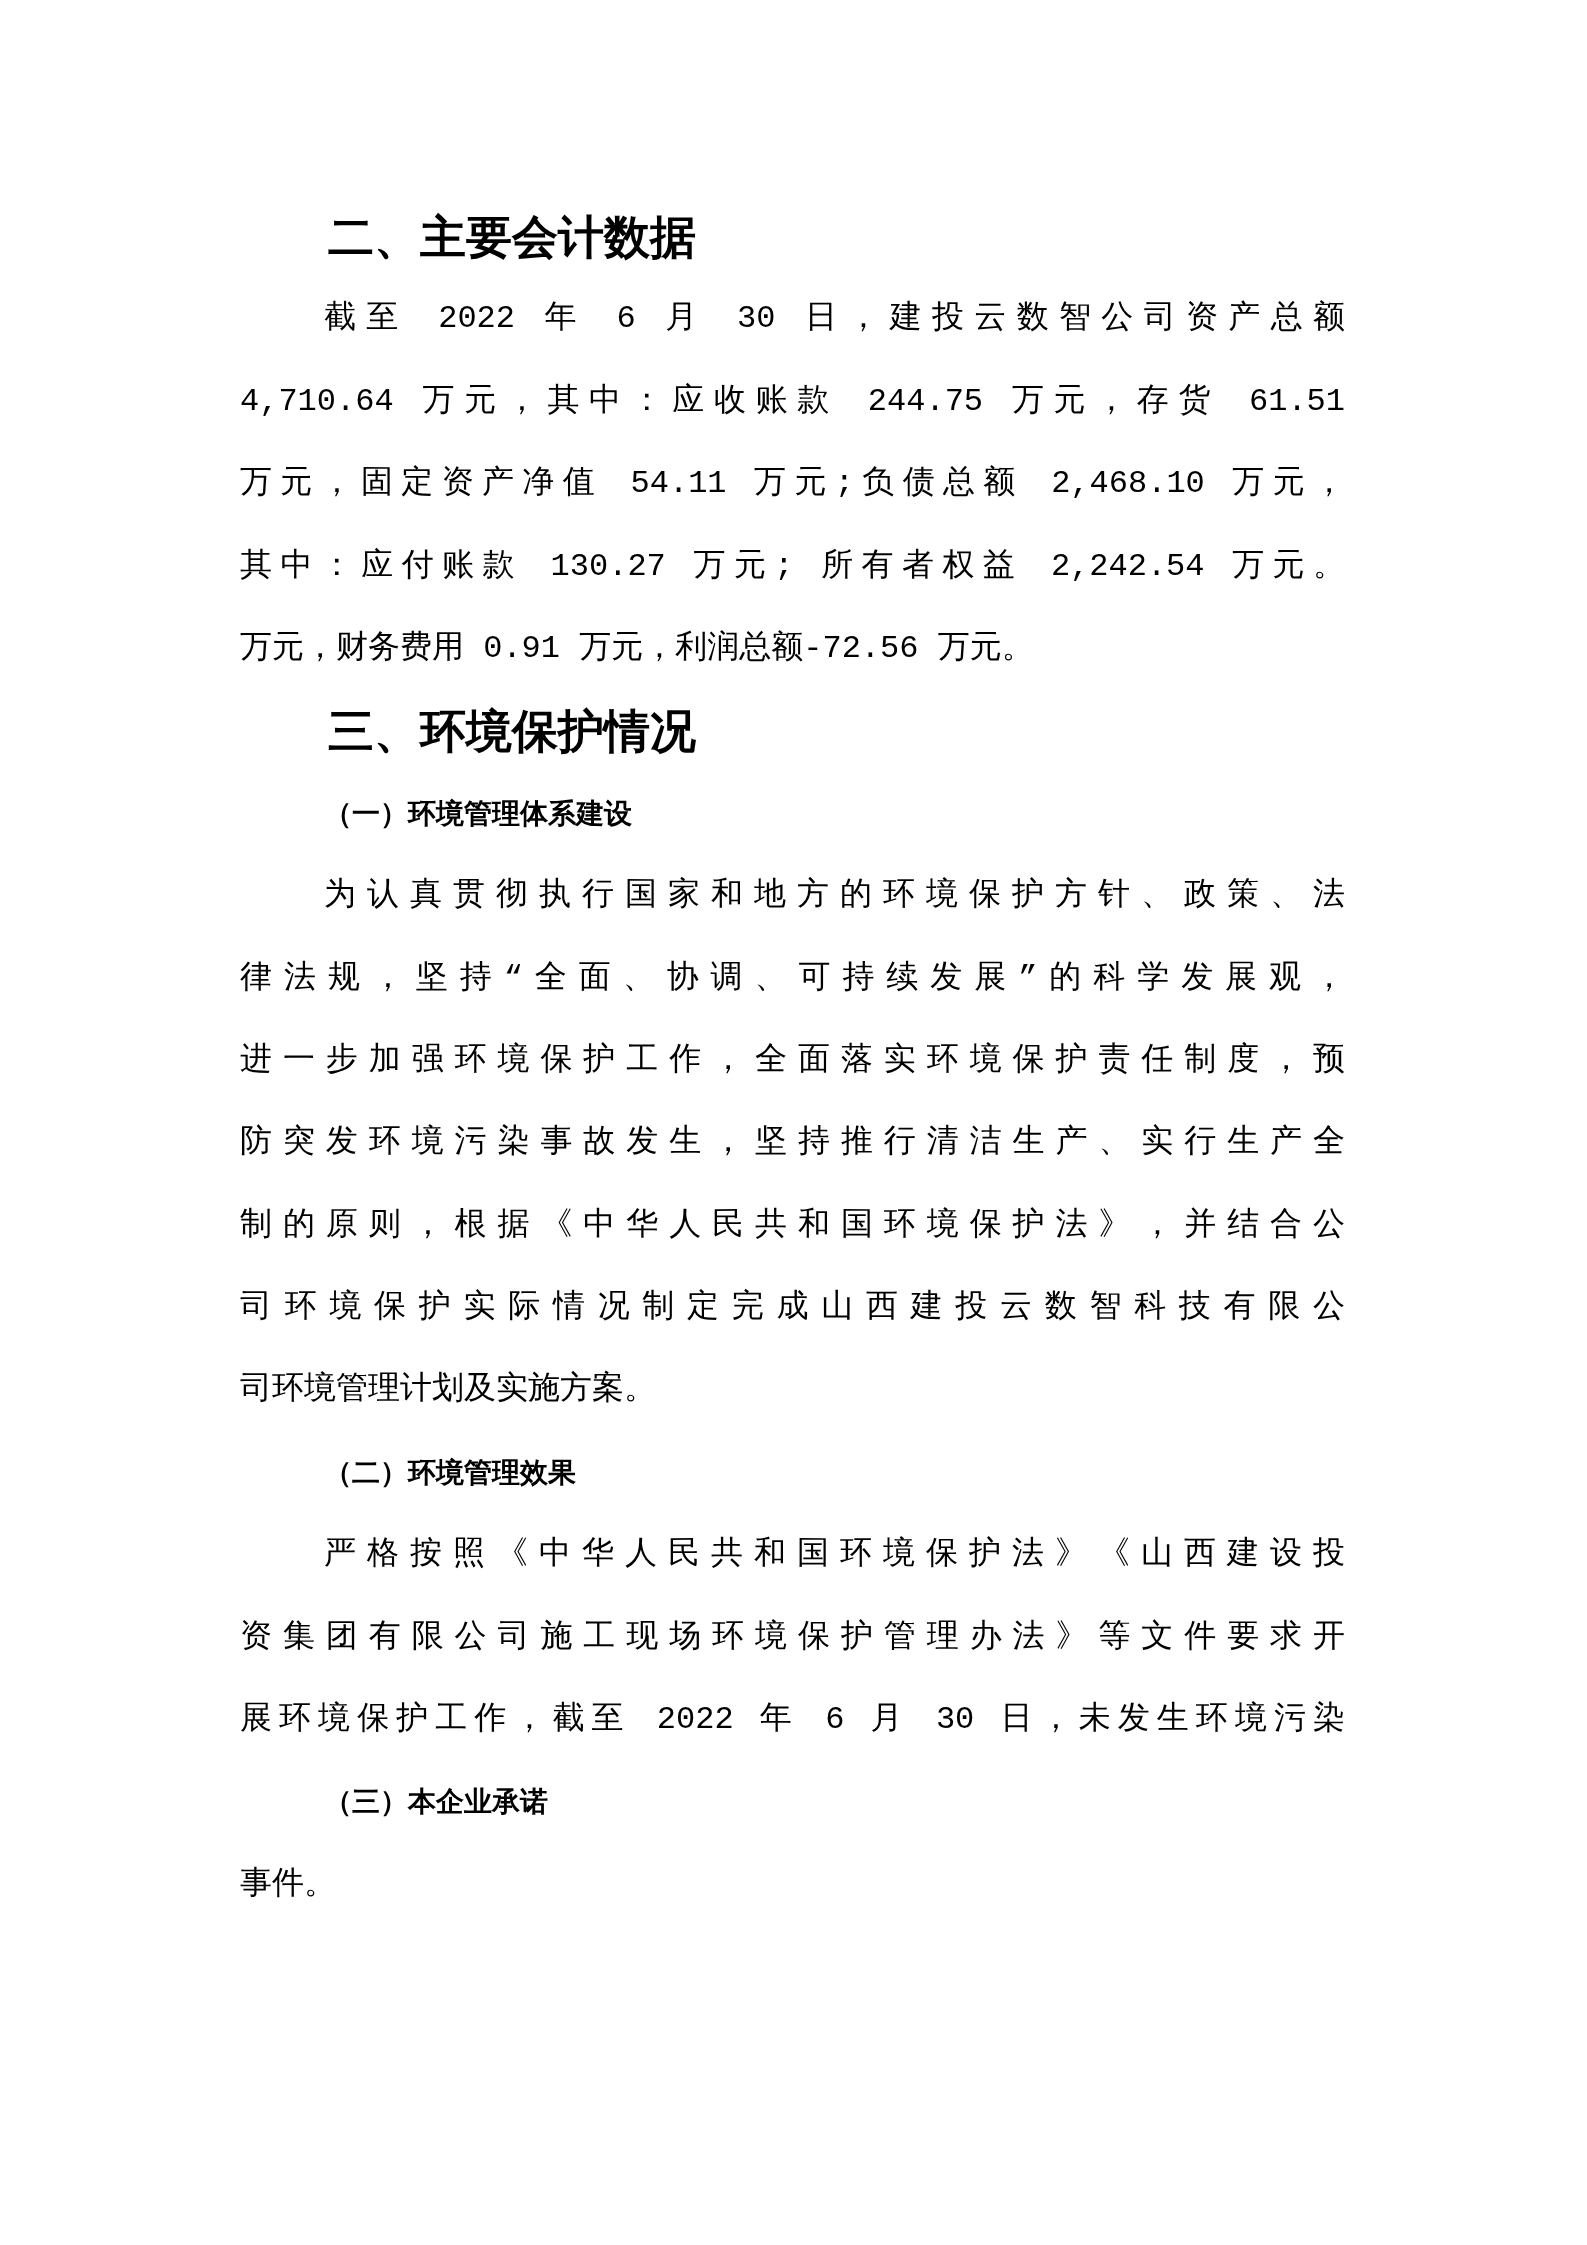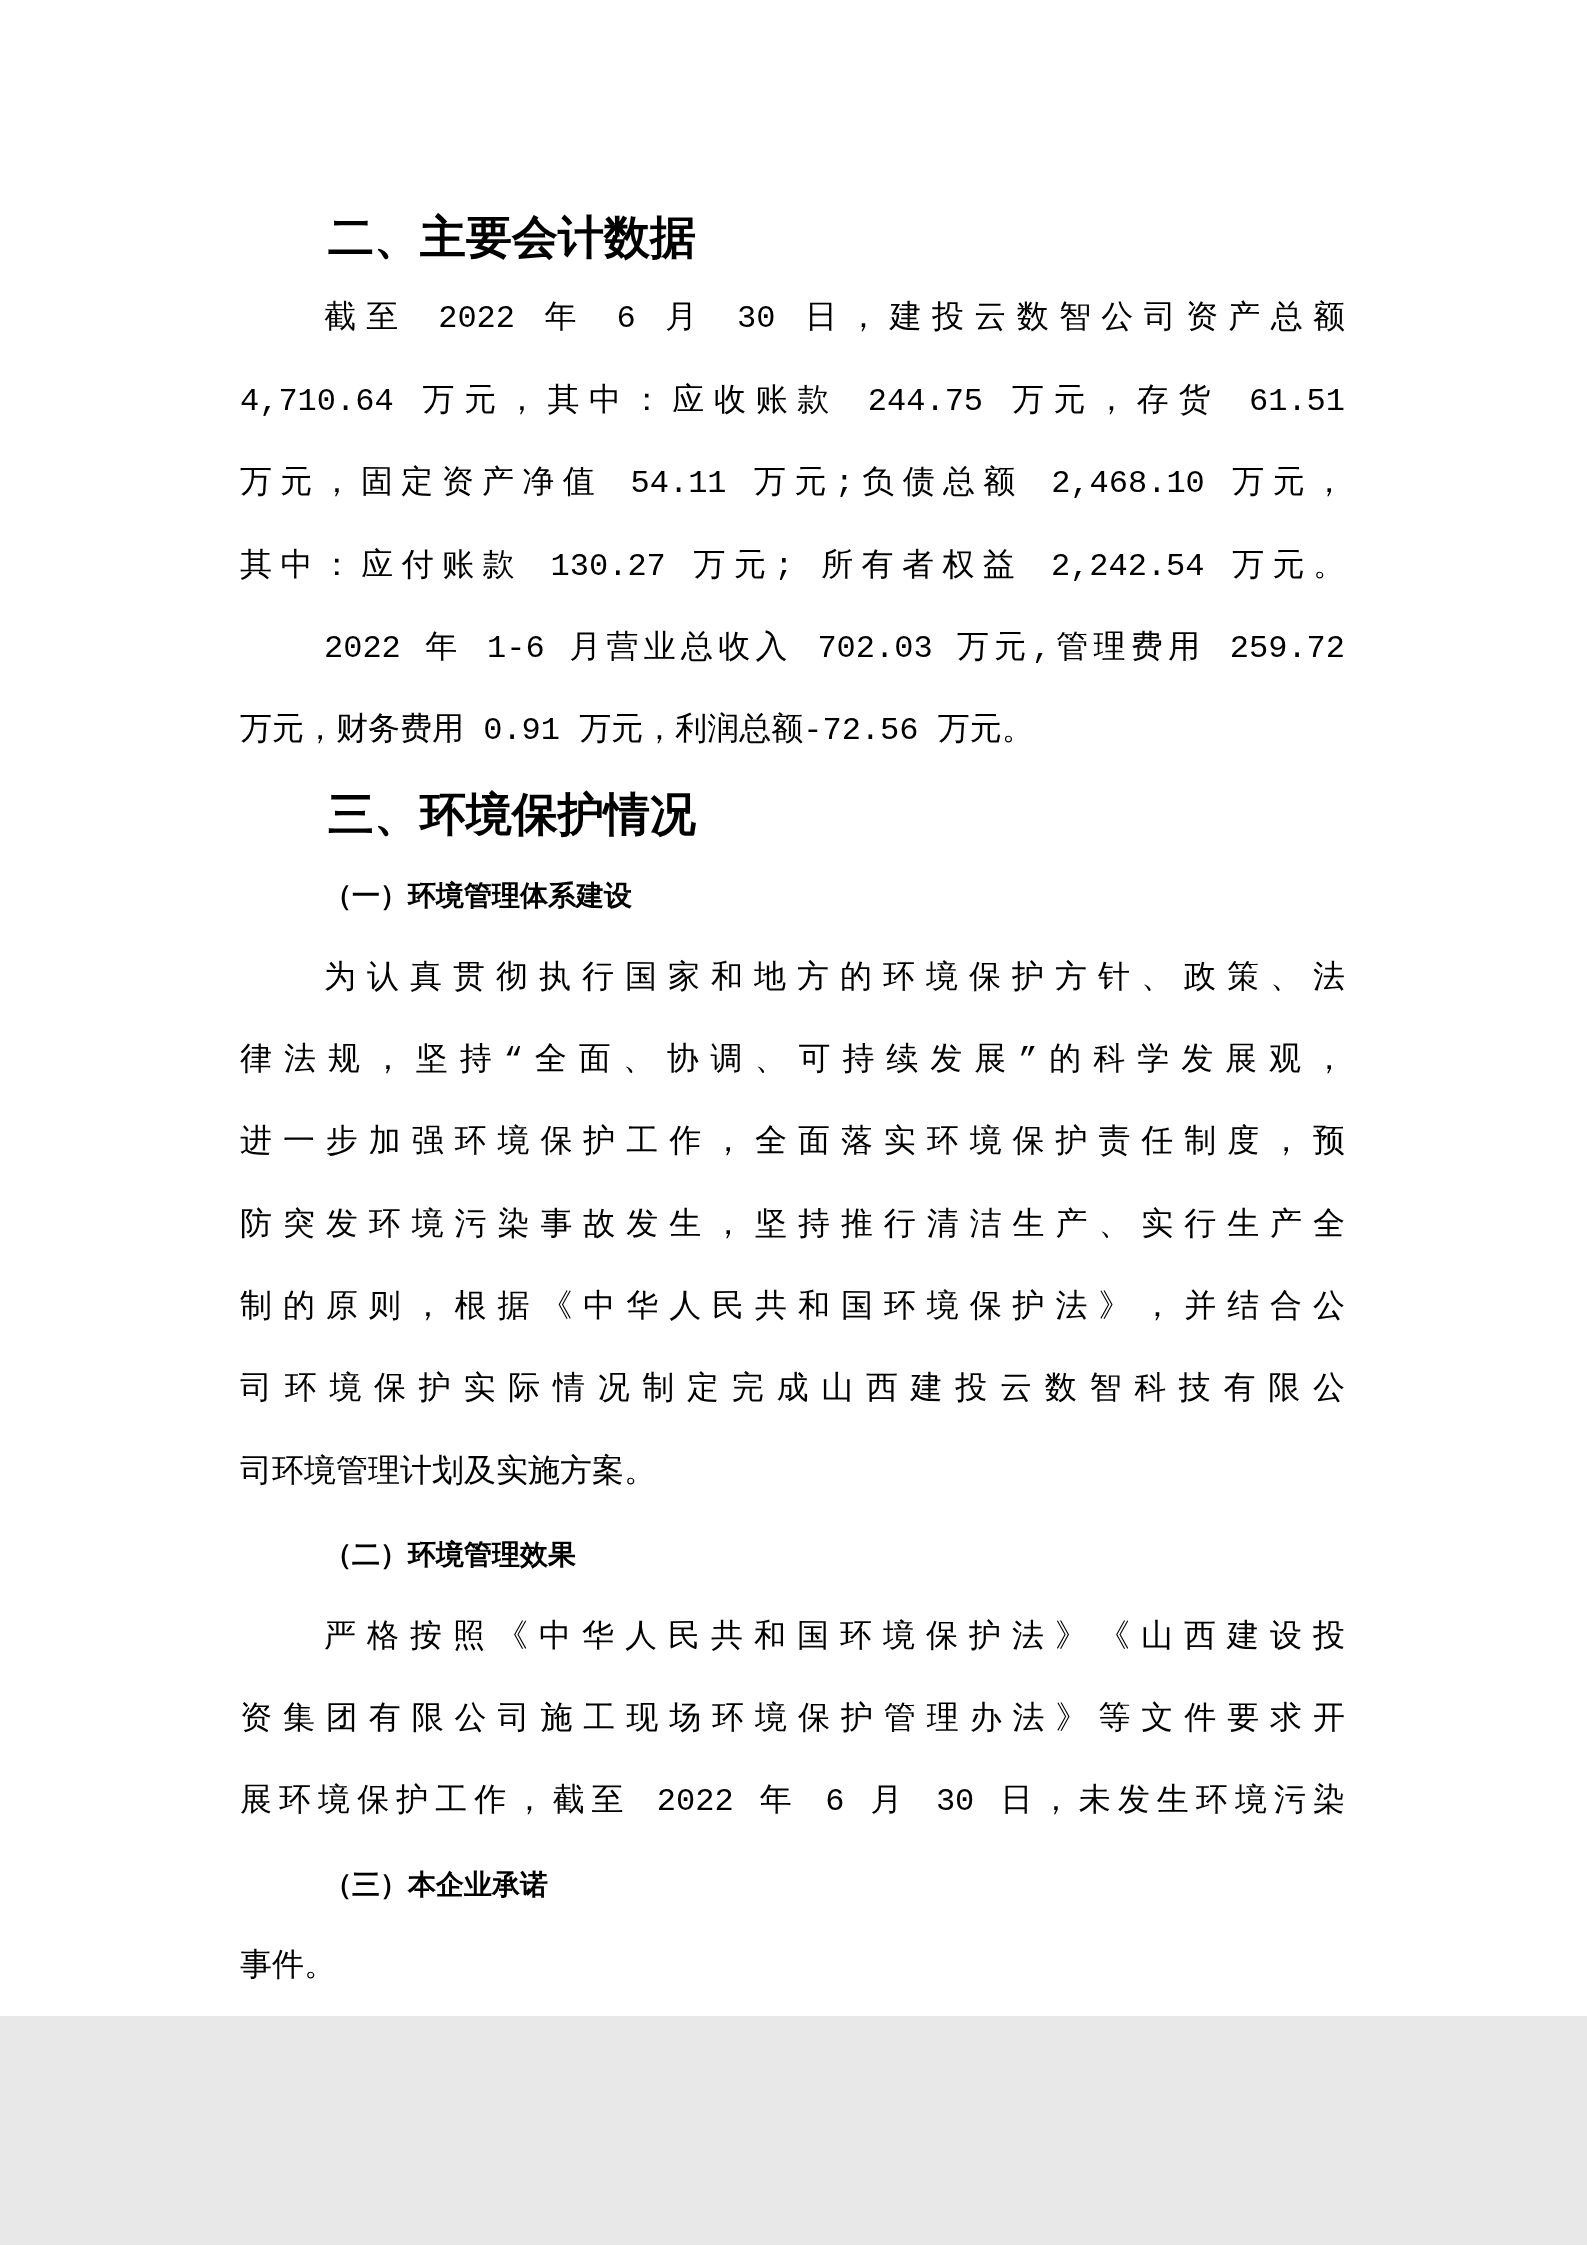--- a/index.html
+++ b/index.html
@@ -3,21 +3,21 @@
 <meta charset="utf-8">
 <style>
   html, body {
     margin: 0;
     padding: 0;
     background: #e8e8e8;
   }
   .page {
     position: relative;
     width: 1587px;
-    height: 2016px;
+    height: 2245px;
     background: #ffffff;
     margin: 0 auto;
     overflow: hidden;
   }
   .content {
     position: absolute;
     left: 240px;
     top: 196px;
     width: 1105px;
   }
@@ -58,21 +58,20 @@
 <div class="page">
   <div class="content">
 
     <div class="line h1">二、主要会计数据</div>
 
     <div class="line indent justify">截至 2022 年 6 月 30 日，建投云数智公司资产总额</div>
     <div class="line justify">4,710.64 万元，其中：应收账款 244.75 万元，存货 61.51</div>
     <div class="line justify">万元，固定资产净值 54.11 万元;负债总额 2,468.10 万元，</div>
     <div class="line justify">其中：应付账款 130.27 万元; 所有者权益 2,242.54 万元。</div>
 
-    <div class="line indent justify">2022 年 1-6 月营业总收入 702.03 万元,管理费用 259.72</div>
     <div class="line">万元，财务费用 0.91 万元，利润总额-72.56 万元。</div>
 
     <div class="line h1">三、环境保护情况</div>
 
     <div class="line h2">（一）环境管理体系建设</div>
 
     <div class="line indent justify">为认真贯彻执行国家和地方的环境保护方针、政策、法</div>
     <div class="line justify">律法规，坚持“全面、协调、可持续发展”的科学发展观，</div>
     <div class="line justify">进一步加强环境保护工作，全面落实环境保护责任制度，预</div>
     <div class="line justify">防突发环境污染事故发生，坚持推行清洁生产、实行生产全</div>

